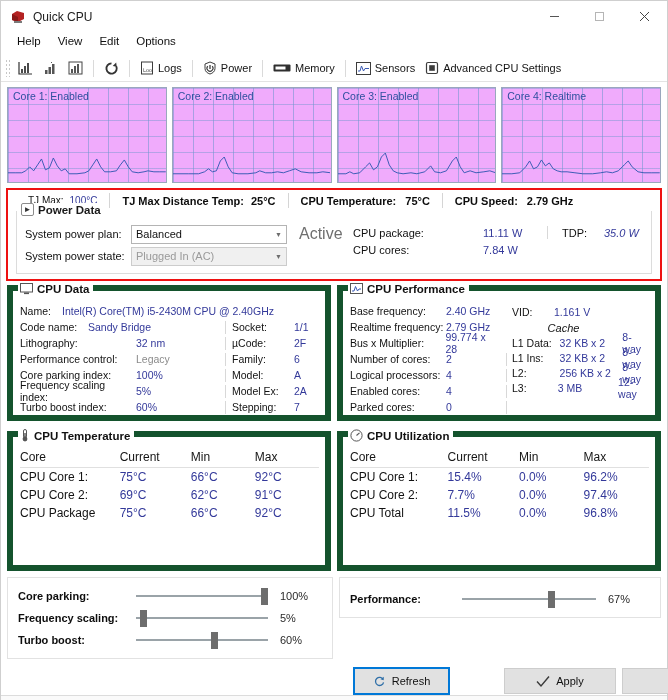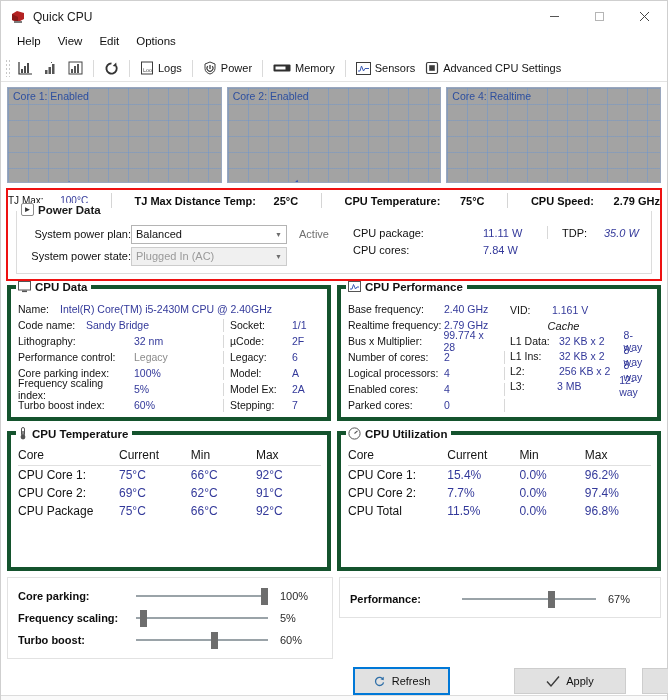--- a/index.html
+++ b/index.html
@@ -111,21 +111,21 @@
   .cores {
     display: flex;
     gap: 5px;
     padding: 5px 6px 4px 6px;
     flex: 0 0 auto;
     background: #fff;
   }
   .core-box {
     flex: 1 1 0;
     height: 94px;
-    background: #a3a3a3;
+    background: #f0abfc;
     border: 1px solid #9aa7bd;
     position: relative;
     overflow: hidden;
   }
   .core-box .grid {
     position: absolute; inset: 0;
     background-image:
       linear-gradient(to right, rgba(110,150,205,.55) 1px, transparent 1px),
       linear-gradient(to bottom, rgba(110,150,205,.45) 1px, transparent 1px);
     background-size: 20px 16px;
@@ -145,23 +145,22 @@
     margin: 1px 5px 0 5px;
     border: 2px solid #ee1111;
     background: #fff;
     flex: 0 0 auto;
     padding: 0;
   }
   .summary-row {
     display: flex;
     align-items: center;
     height: 21px;
-    padding-left: 0;
+    padding-left: 20px;
     font-size: 11px;
-    justify-content: space-between;
   }
   .summary-row .lbl-sm { font-size: 10px; color: #101010; }
   .summary-row .val { color: #33399a; }
   .summary-row b { font-weight: bold; color: #0d0d0d; }
   .vsep { width: 1px; height: 15px; background: #d5d5d5; margin: 0 12px; }
 
   .power-group {
     margin: 0 8px 5px 8px;
     border: 1px solid #dcdcdc;
     border-top: none;
@@ -197,55 +196,55 @@
     padding-top: 12px;
   }
   .pow-left { width: 322px; padding-left: 8px; }
   .pow-right { flex: 1; padding-left: 6px; padding-top: 1px;}
   .frow {
     display: flex;
     align-items: center;
     height: 22px;
     font-size: 11px;
   }
-  .frow .flabel { width: 106px; color: #101010; text-align: right; }
+  .frow .flabel { width: 106px; color: #101010; }
   .combo {
     width: 150px;
     height: 17px;
     border: 1px solid #b4b4b4;
     background: #fff;
     display: flex;
     align-items: center;
     font-size: 11px;
     padding-left: 4px;
     color: #111;
     position: relative;
   }
   .combo.disabled { background: #f0f0f0; color: #9a9a9a; border-color: #cccccc; }
   .combo .arrow {
     position: absolute; right: 4px; top: 50%; transform: translateY(-50%);
     font-size: 7px; color: #6d6d6d;
   }
-  .active-text { margin-left: 12px; color: #6f6f6f; font-size: 11px; }
+  .active-text { margin-left: 12px; color: #6f6f6f; font-size: 16px; }
   .prow { display: flex; align-items: center; height: 17px; font-size: 11px; }
   .prow .plabel { width: 92px; color: #0f0f0f; }
   .prow .pval { width: 64px; color: #33399a; margin-left: 38px; }
   .prow .tdplabel { width: 42px; color: #0f0f0f; }
   .prow .tdpval { color: #33399a; font-style: italic; }
 
   
   .panel-row {
     display: flex;
     gap: 6px;
     padding: 4px 6px 0 6px;
     flex: 0 0 auto;
   }
   .gbox {
     flex: 1 1 0;
-    border: 4px solid #14532d;
+    border: 6px solid #14532d;
     position: relative;
     background: #fff;
     padding: 12px 6px 5px 7px;
     box-sizing: border-box;
   }
   .gbox > .gtitle {
     position: absolute;
     top: -8px; left: 5px;
     background: #fff;
     padding: 0 4px 0 2px;
@@ -300,21 +299,21 @@
     width: 7px; height: 17px;
     background: #6d6d6d;
     top: 1px;
   }
   .sl-val { width: 44px; text-align: left; font-size: 11px; color: #2b2b2b; padding-left: 12px;}
 
   
   .actions {
     display: flex;
     align-items: center;
-    gap: 10px;
+    gap: 0;
     padding: 8px 18px 0 352px;
     flex: 0 0 auto;
   }
   .btn {
     height: 24px;
     min-width: 86px;
     display: flex;
     align-items: center;
     justify-content: center;
     gap: 6px;
@@ -498,20 +497,27 @@
     </div>
     <div class="core-box">
       <div class="grid"></div>
       <span class="label">Core 2: Enabled</span>
       <svg viewBox="0 0 160 94" preserveAspectRatio="none">
         <polyline fill="none" stroke="#3b5bb5" stroke-width="1" points="0,87 16,87 26,87 32,85 36,82 40,85 44,84 48,74 52,70 56,80 60,86 66,87 76,87 84,86 88,84 94,86 100,86 106,85 112,86 118,84 124,82 130,85 138,86 146,86 152,85 160,86"></polyline>
       </svg>
     </div>
     <div class="core-box">
       <div class="grid"></div>
+      <span class="label">Core 3: Enabled</span>
+      <svg viewBox="0 0 160 94" preserveAspectRatio="none">
+        <polyline fill="none" stroke="#3b5bb5" stroke-width="1" points="0,87 8,87 12,85 16,87 22,86 28,80 32,76 36,83 40,80 44,70 48,66 52,78 56,84 60,86 66,87 74,86 80,87 88,85 94,79 98,85 104,86 110,84 116,74 120,70 124,80 128,86 134,84 140,86 148,85 154,84 160,86"></polyline>
+      </svg>
+    </div>
+    <div class="core-box">
+      <div class="grid"></div>
       <span class="label">Core 4: Realtime</span>
       <svg viewBox="0 0 160 94" preserveAspectRatio="none">
         <polyline fill="none" stroke="#3b5bb5" stroke-width="1" points="0,87 10,87 18,86 24,80 28,74 32,82 36,80 40,73 44,79 48,76 52,82 56,84 60,85 66,85 74,86 82,87 92,87 100,86 106,85 112,86 118,84 124,78 128,74 132,80 138,85 144,86 152,86 160,86"></polyline>
       </svg>
     </div>
   </div>
 
   <div class="redbox">
     <div class="summary-row">
       <span class="lbl-sm">TJ Max:</span>
@@ -622,21 +628,21 @@
         <div style="flex:1">
           <div class="kv">
             <span class="k" style="width:62px">Socket:</span>
             <span class="v">1/1</span>
           </div>
           <div class="kv">
             <span class="k" style="width:62px">µCode:</span>
             <span class="v">2F</span>
           </div>
           <div class="kv">
-            <span class="k" style="width:62px">Legacy:</span>
+            <span class="k" style="width:62px">Family:</span>
             <span class="v">6</span>
           </div>
           <div class="kv">
             <span class="k" style="width:62px">Model:</span>
             <span class="v">A</span>
           </div>
           <div class="kv">
             <span class="k" style="width:62px">Model Ex:</span>
             <span class="v">2A</span>
           </div>

